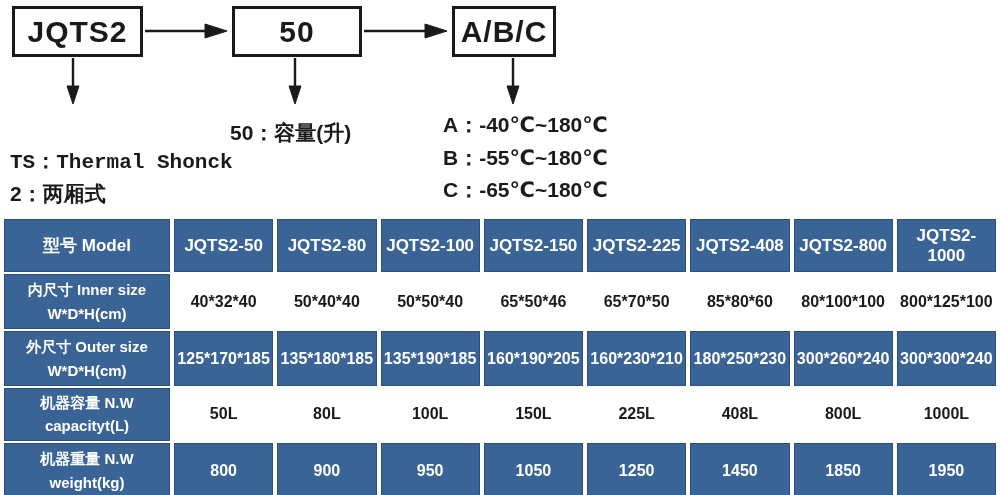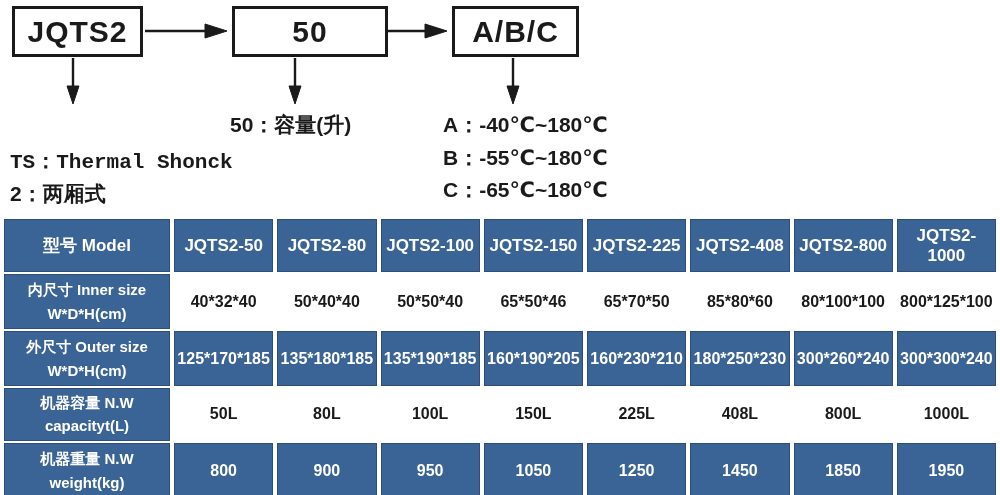--- a/index.html
+++ b/index.html
@@ -12,33 +12,33 @@
 
   
   .flow { position: absolute; top: 0; left: 0; width: 1000px; height: 217px; }
   .flow-box {
     position: absolute; top: 6px; height: 51px;
     border: 3px solid #1a1a1a; background: #ffffff;
     display: flex; align-items: center; justify-content: center;
     font-size: 30px; font-weight: 700; color: #1a1a1a; letter-spacing: 1px;
   }
   #box-brand   { left: 12px;  width: 131px; }
-  #box-volume  { left: 232px; width: 156px; }
-  #box-temp    { left: 452px; width: 127px; }
+  #box-volume  { left: 232px; width: 130px; }
+  #box-temp    { left: 452px; width: 104px; }
   .arrow-svg { position: absolute; top: 0; left: 0; width: 1000px; height: 217px; pointer-events: none; }
   .arrow-svg path, .arrow-svg line { stroke: #1a1a1a; }
 
   .note {
     position: absolute; font-weight: 700; color: #1a1a1a;
     font-size: 21px; white-space: nowrap;
   }
   #note-jq  { left: 10px;  top: 111px; }
   #note-ts  { left: 10px;  top: 147px; font-family: Liberation Mono, monospace; }
   #note-2   { left: 10px;  top: 180px; }
-  #note-50  { left: 230px; top: 111px; }
+  #note-50  { left: 230px; top: 119px; }
   #note-a   { left: 443px; top: 111px; }
   #note-b   { left: 443px; top: 144px; }
   #note-c   { left: 443px; top: 176px; }
 
   
   table.spec {
     position: absolute; left: 0; top: 217px; width: 1000px;
     border-collapse: separate; border-spacing: 4px 2px;
     table-layout: fixed; background: #ffffff;
   }

